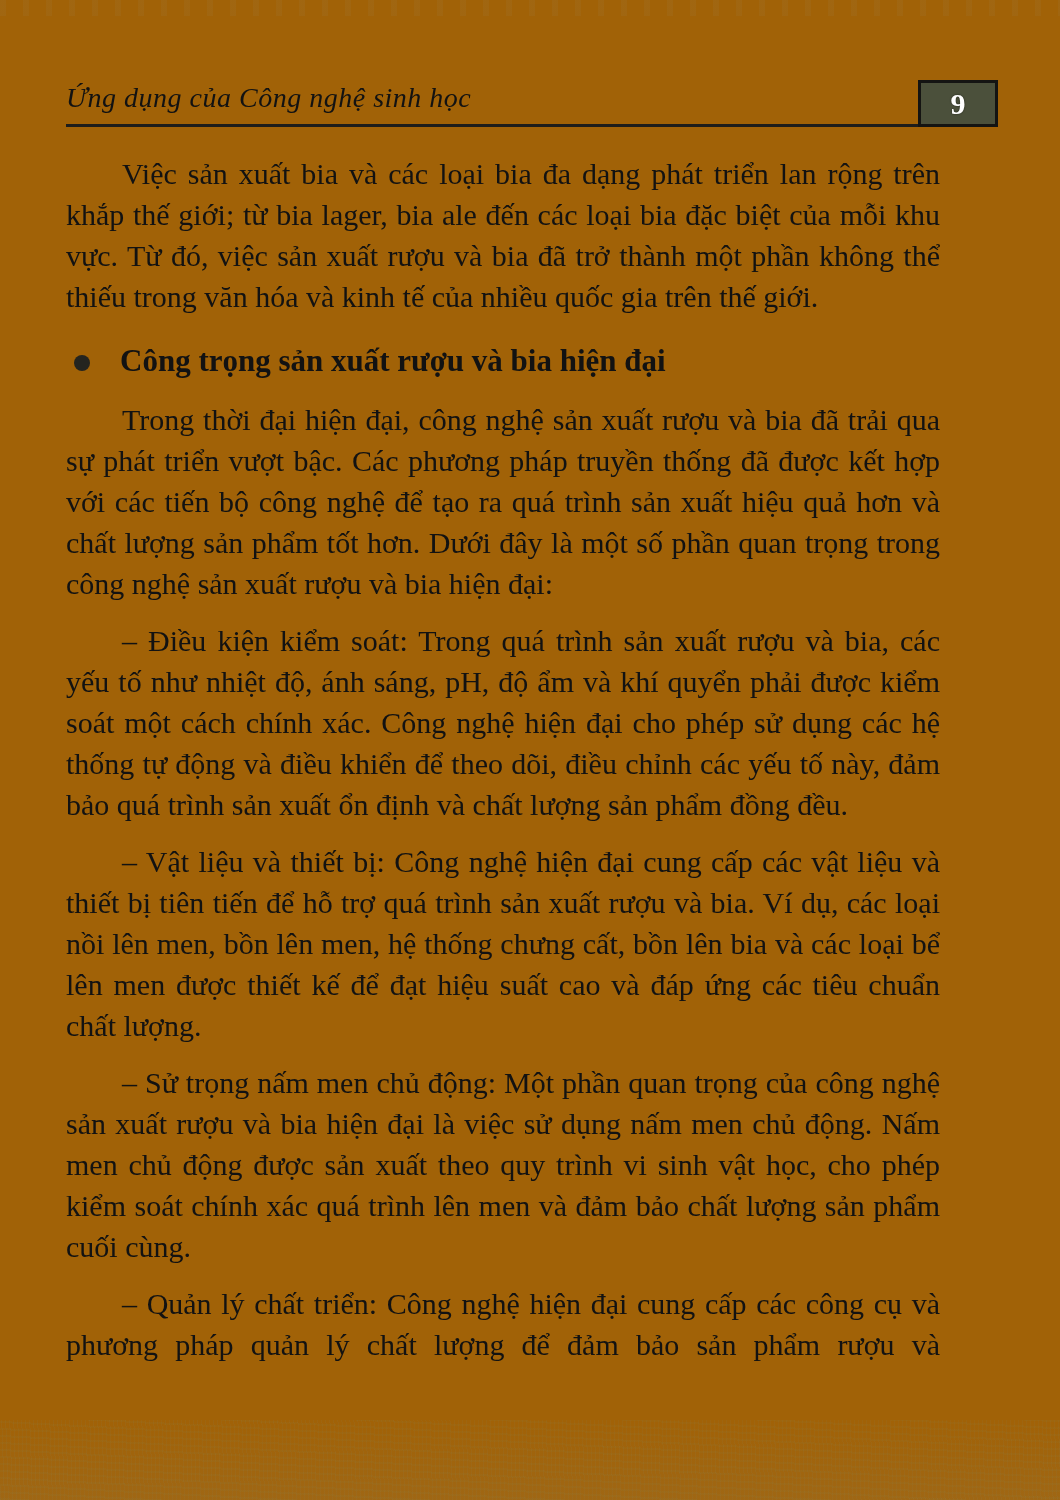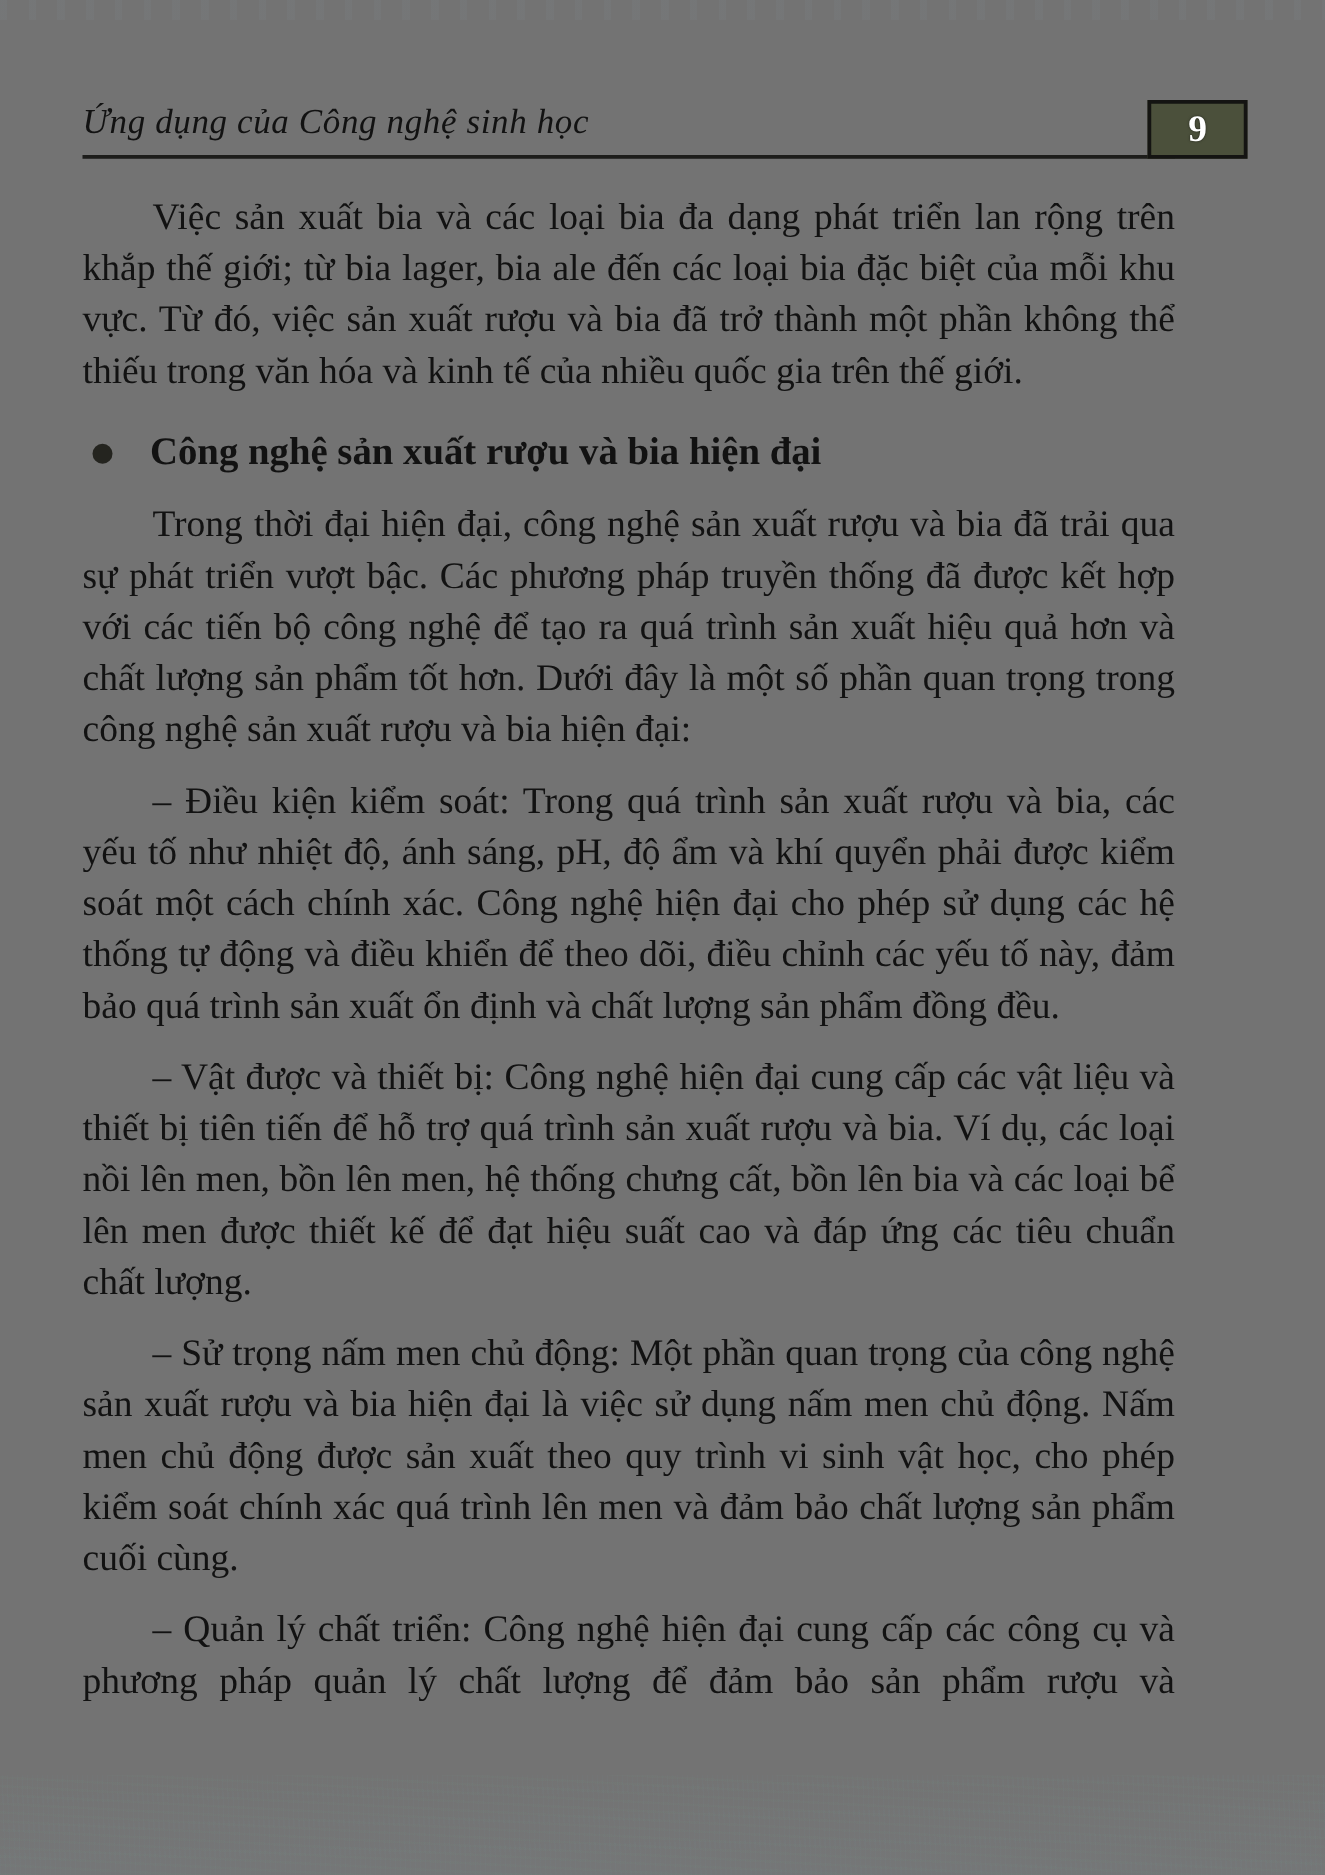--- a/index.html
+++ b/index.html
@@ -1,20 +1,20 @@
 <!DOCTYPE html>
 <html lang="vi"><head>
 <meta charset="utf-8">
 <style>
   html, body { margin: 0; padding: 0; background: #e8e8e8; }
   .page {
     position: relative;
     width: 1060px;
     height: 1500px;
-    background: #737373;
+    background: #a16207;
     color: #121212;
     font-family: "Liberation Serif", "DejaVu Serif", serif;
     overflow: hidden;
     box-sizing: border-box;
     padding: 82px 120px 12px 66px;
   }
   
   .noise-top {
     position: absolute; top: 0; left: 0; right: 0; height: 16px;
     background:
@@ -94,27 +94,27 @@
 
   <header class="page-header">
     <span class="running-title">Ứng dụng của Công nghệ sinh học</span>
     <span class="page-badge">9</span>
   </header>
 
   <p class="body-par"><span>Việc sản xuất bia và các loại bia đa dạng phát triển lan rộng trên khắp thế giới; từ bia lager, bia ale đến các loại bia đặc biệt của mỗi khu vực. Từ đó, việc sản xuất rượu và bia đã trở thành một phần không thể thiếu trong văn hóa và kinh tế của nhiều quốc gia trên thế giới.</span></p>
 
   <div class="section-heading">
     <span class="bullet-dot"></span>
-    <h2>Công nghệ sản xuất rượu và bia hiện đại</h2>
+    <h2>Công trọng sản xuất rượu và bia hiện đại</h2>
   </div>
 
   <p class="body-par"><span>Trong thời đại hiện đại, công nghệ sản xuất rượu và bia đã trải qua sự phát triển vượt bậc. Các phương pháp truyền thống đã được kết hợp với các tiến bộ công nghệ để tạo ra quá trình sản xuất hiệu quả hơn và chất lượng sản phẩm tốt hơn. Dưới đây là một số phần quan trọng trong công nghệ sản xuất rượu và bia hiện đại:</span></p>
 
   <p class="body-par"><span class="lead">– Điều kiện kiểm soát:</span> <span>Trong quá trình sản xuất rượu và bia, các yếu tố như nhiệt độ, ánh sáng, pH, độ ẩm và khí quyển phải được kiểm soát một cách chính xác. Công nghệ hiện đại cho phép sử dụng các hệ thống tự động và điều khiển để theo dõi, điều chỉnh các yếu tố này, đảm bảo quá trình sản xuất ổn định và chất lượng sản phẩm đồng đều.</span></p>
 
-  <p class="body-par"><span class="lead">– Vật được và thiết bị:</span> <span>Công nghệ hiện đại cung cấp các vật liệu và thiết bị tiên tiến để hỗ trợ quá trình sản xuất rượu và bia. Ví dụ, các loại nồi lên men, bồn lên men, hệ thống chưng cất, bồn lên bia và các loại bể lên men được thiết kế để đạt hiệu suất cao và đáp ứng các tiêu chuẩn chất lượng.</span></p>
+  <p class="body-par"><span class="lead">– Vật liệu và thiết bị:</span> <span>Công nghệ hiện đại cung cấp các vật liệu và thiết bị tiên tiến để hỗ trợ quá trình sản xuất rượu và bia. Ví dụ, các loại nồi lên men, bồn lên men, hệ thống chưng cất, bồn lên bia và các loại bể lên men được thiết kế để đạt hiệu suất cao và đáp ứng các tiêu chuẩn chất lượng.</span></p>
 
   <p class="body-par"><span class="lead">– Sử trọng nấm men chủ động:</span> <span>Một phần quan trọng của công nghệ sản xuất rượu và bia hiện đại là việc sử dụng nấm men chủ động. Nấm men chủ động được sản xuất theo quy trình vi sinh vật học, cho phép kiểm soát chính xác quá trình lên men và đảm bảo chất lượng sản phẩm cuối cùng.</span></p>
 
   <p class="body-par cont"><span class="lead">– Quản lý chất triển:</span> <span>Công nghệ hiện đại cung cấp các công cụ và phương pháp quản lý chất lượng để đảm bảo sản phẩm rượu và</span></p>
 
   <div class="noise-bottom"></div>
 </div>
 
 </body></html>

